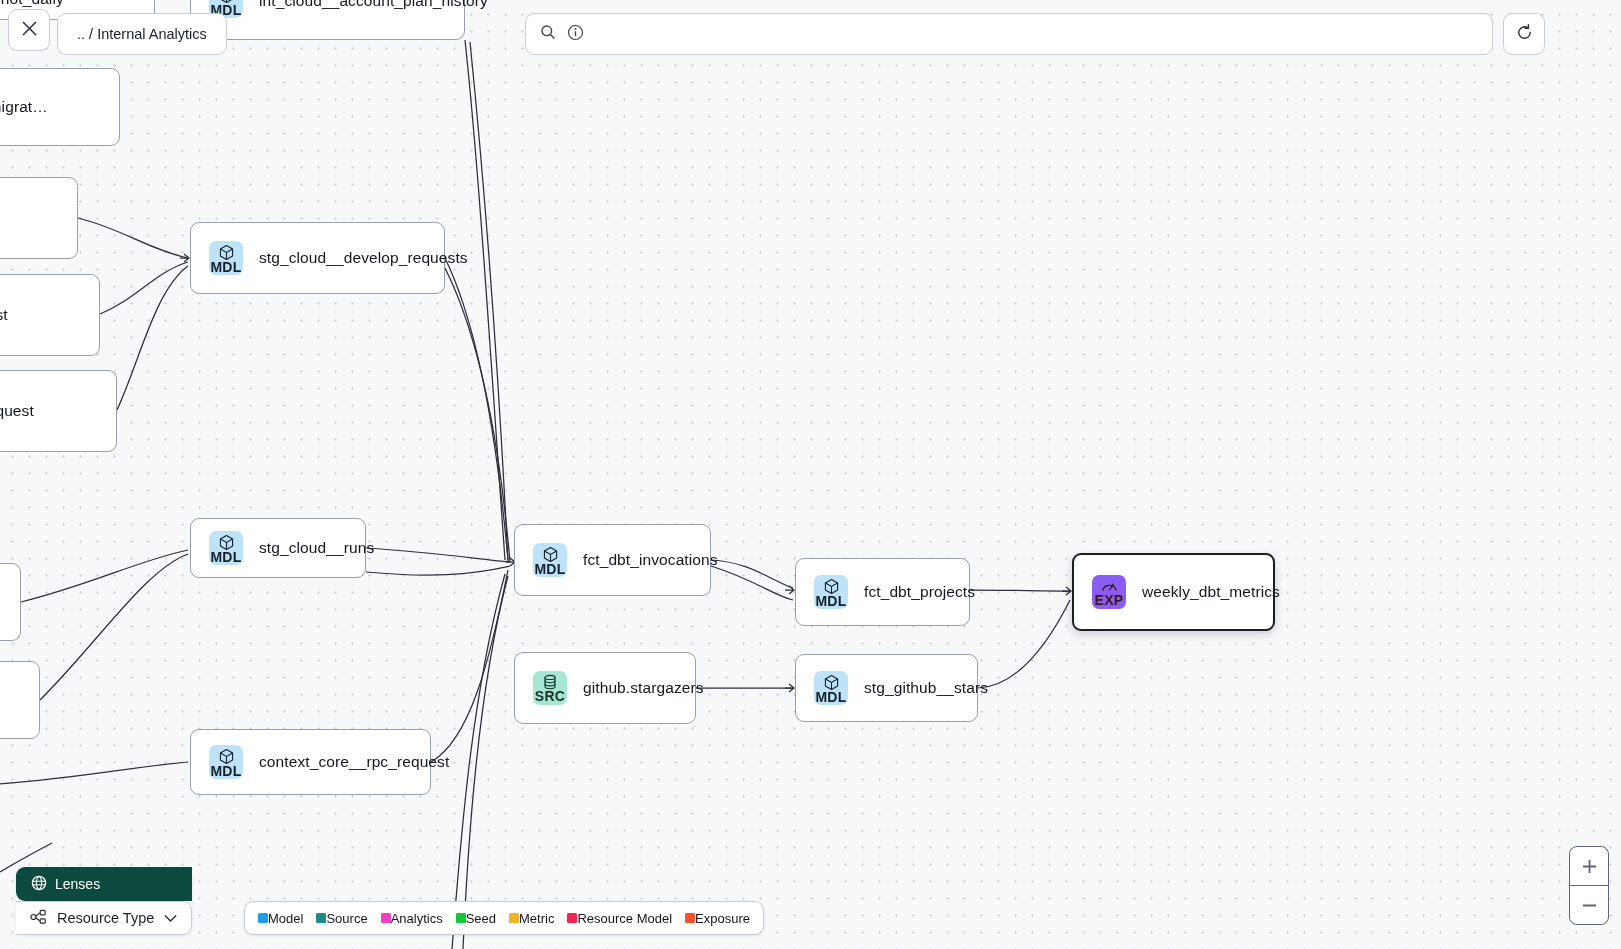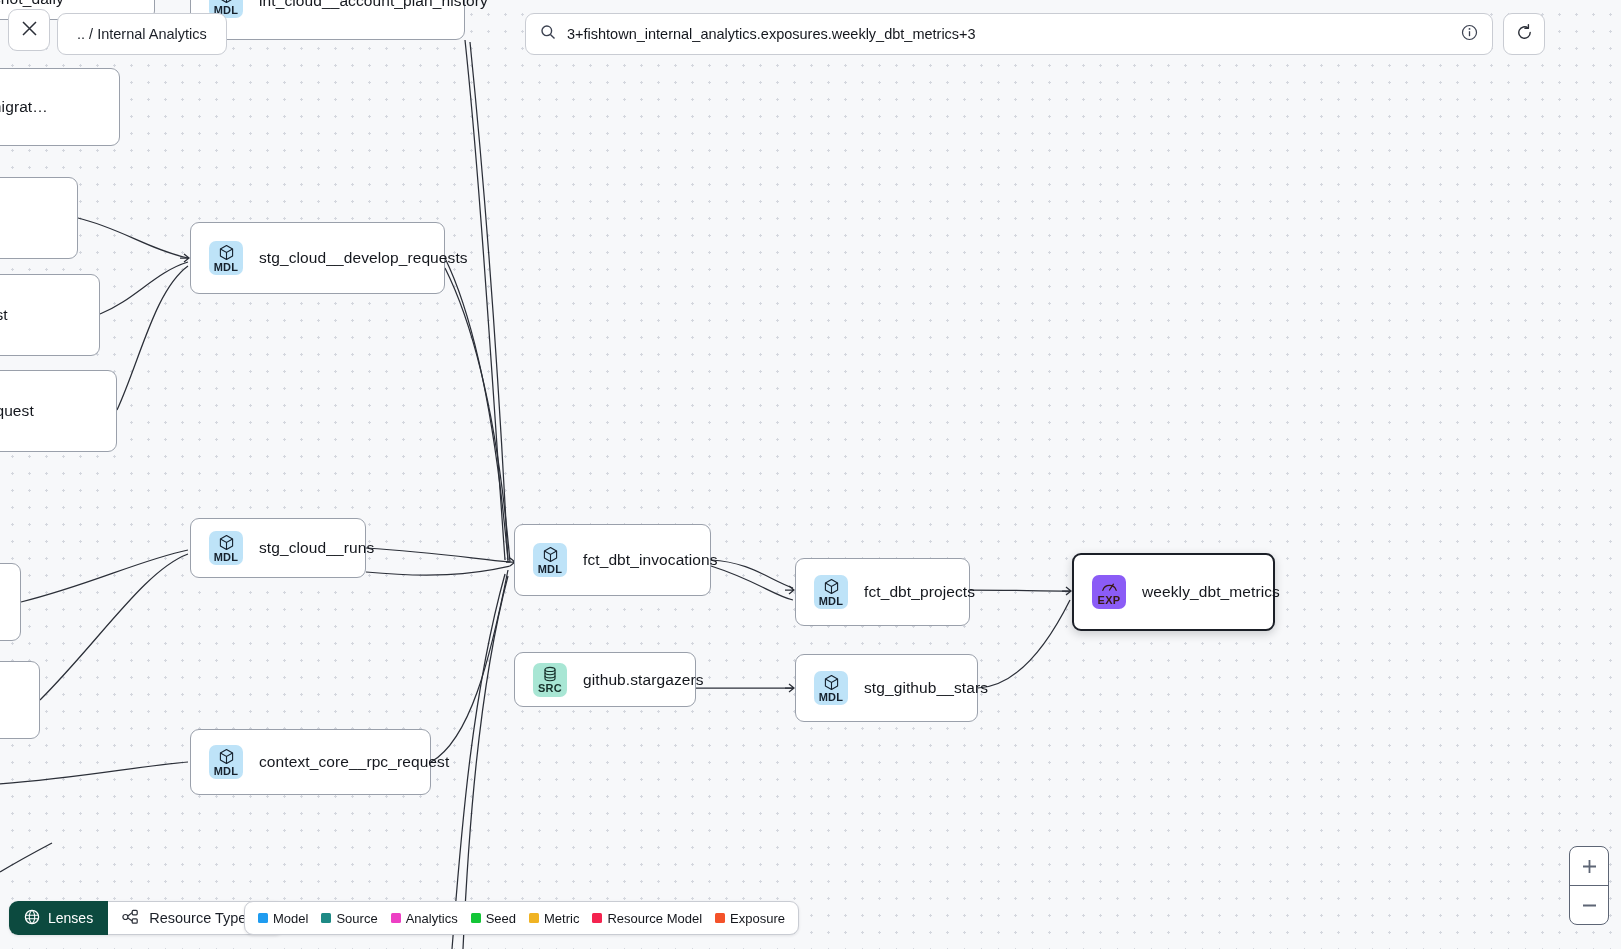--- a/index.html
+++ b/index.html
@@ -58,21 +58,21 @@
     border-radius: 7px;
     display: flex;
     flex-direction: column;
     align-items: center;
     justify-content: center;
     flex: 0 0 auto;
     gap: 0px;
   }
   .badge .g { display: block; line-height: 0; }
   .badge .t {
-    font-size: 11px;
+    font-size: 14px;
     font-weight: 600;
     letter-spacing: .3px;
     line-height: 11px;
     margin-top: 1px;
   }
   .badge.mdl { background: #bee3f8; color: #15202c; }
   .badge.src { background: #a8e6d4; color: #16302a; }
   .badge.exp { background: #8b5cf6; color: #3a1a12; }
 
   
@@ -111,25 +111,26 @@
   .refresh-btn {
     position: absolute; left: 1503px; top: 13px;
     width: 42px; height: 42px;
     background: #fff; border: 1px solid #c9ccd3; border-radius: 9px;
     display: flex; align-items: center; justify-content: center;
     z-index: 30;
   }
 
   
   .bottom-left {
-    position: absolute; left: 9px; bottom: 14px;
+    position: absolute; left: 16px; bottom: 14px;
     display: flex; align-items: stretch;
     border-radius: 9px;
     z-index: 30;
     box-shadow: 0 1px 3px rgba(20,24,32,.10);
+    flex-direction: column;
   }
   .lenses-btn {
     background: #0c4a3f; color: #fff;
     border-radius: 9px 0 0 9px;
     display: flex; align-items: center; gap: 8px;
     padding: 0 15px; height: 34px;
     font-size: 14px; font-weight: 500;
   }
   .restype-btn {
     background: #fff; color: #1b1f27;
@@ -141,21 +142,21 @@
   }
   .legend {
     position: absolute; left: 244px; bottom: 14px;
     height: 34px;
     background: #fff; border: 1px solid #c9ccd3; border-radius: 9px;
     display: flex; align-items: center; gap: 13px;
     padding: 0 13px;
     z-index: 30;
     box-shadow: 0 1px 3px rgba(20,24,32,.10);
   }
-  .legend-item { display: flex; align-items: center; gap: 5px; }
+  .legend-item { display: flex; align-items: center; }
   .legend-item .sw { width: 10px; height: 10px; border-radius: 1.5px; flex: 0 0 auto; }
   .legend-item .lt { font-size: 13px; color: #14171d; white-space: nowrap; }
 
   .zoom-ctrl {
     position: absolute; right: 12px; bottom: 24px;
     width: 40px;
     background: #fff; border: 1px solid #5d6575; border-radius: 8px;
     overflow: hidden;
     z-index: 30;
   }
@@ -271,21 +272,21 @@
       <div class="node" style="left: 514px; top: 524px; width: 197px; height: 72px;">
         <div class="badge mdl">
           <span class="g"><svg width="17" height="17" viewBox="0 0 17 17">
               <path d="M8.5 1.6 L14.6 5 L14.6 12 L8.5 15.4 L2.4 12 L2.4 5 Z" stroke="#15202c" stroke-width="1.1" fill="none" stroke-linejoin="round"></path>
               <path d="M2.4 5 L8.5 8.4 L14.6 5 M8.5 8.4 L8.5 15.4" stroke="#15202c" stroke-width="1.1" fill="none"></path>
             </svg></span>
           <span class="t">MDL</span>
         </div>
         <span class="label">fct_dbt_invocations</span>
       </div>
-      <div class="node" style="left: 514px; top: 652px; width: 182px; height: 55px;">
+      <div class="node" style="left: 514px; top: 652px; width: 182px; height: 72px;">
         <div class="badge src">
           <span class="g"><svg width="16" height="16" viewBox="0 0 16 16">
               <ellipse cx="8" cy="3.4" rx="5" ry="2.1" stroke="#16302a" stroke-width="1.15" fill="none"></ellipse>
               <path d="M3 3.4 L3 12.6 C3 13.8 5.2 14.7 8 14.7 C10.8 14.7 13 13.8 13 12.6 L13 3.4" stroke="#16302a" stroke-width="1.15" fill="none"></path>
               <path d="M3 6.6 C3 7.8 5.2 8.7 8 8.7 C10.8 8.7 13 7.8 13 6.6 M3 9.7 C3 10.9 5.2 11.8 8 11.8 C10.8 11.8 13 10.9 13 9.7" stroke="#16302a" stroke-width="1.15" fill="none"></path>
             </svg></span>
           <span class="t">SRC</span>
         </div>
         <span class="label">github.stargazers</span>
       </div>
@@ -334,21 +335,20 @@
   <span>.. / Internal Analytics</span>
 </div>
 
 <div class="searchbar">
   <span>
     <svg width="16" height="16" viewBox="0 0 16 16">
         <circle cx="6.8" cy="6.8" r="4.8" stroke="#3b4150" stroke-width="1.4" fill="none"></circle>
         <path d="M10.4 10.4 L14.5 14.5" stroke="#3b4150" stroke-width="1.4"></path>
       </svg>
   </span>
-  <span class="query">3+fishtown_internal_analytics.exposures.weekly_dbt_metrics+3</span>
   <span>
     <svg width="17" height="17" viewBox="0 0 17 17">
         <circle cx="8.5" cy="8.5" r="7" stroke="#3b4150" stroke-width="1.2" fill="none"></circle>
         <circle cx="8.5" cy="4.9" r=".95" fill="#3b4150"></circle>
         <path d="M8.5 7.2 L8.5 12.2" stroke="#3b4150" stroke-width="1.3"></path>
       </svg>
   </span>
 </div>
 
 <div class="refresh-btn">

